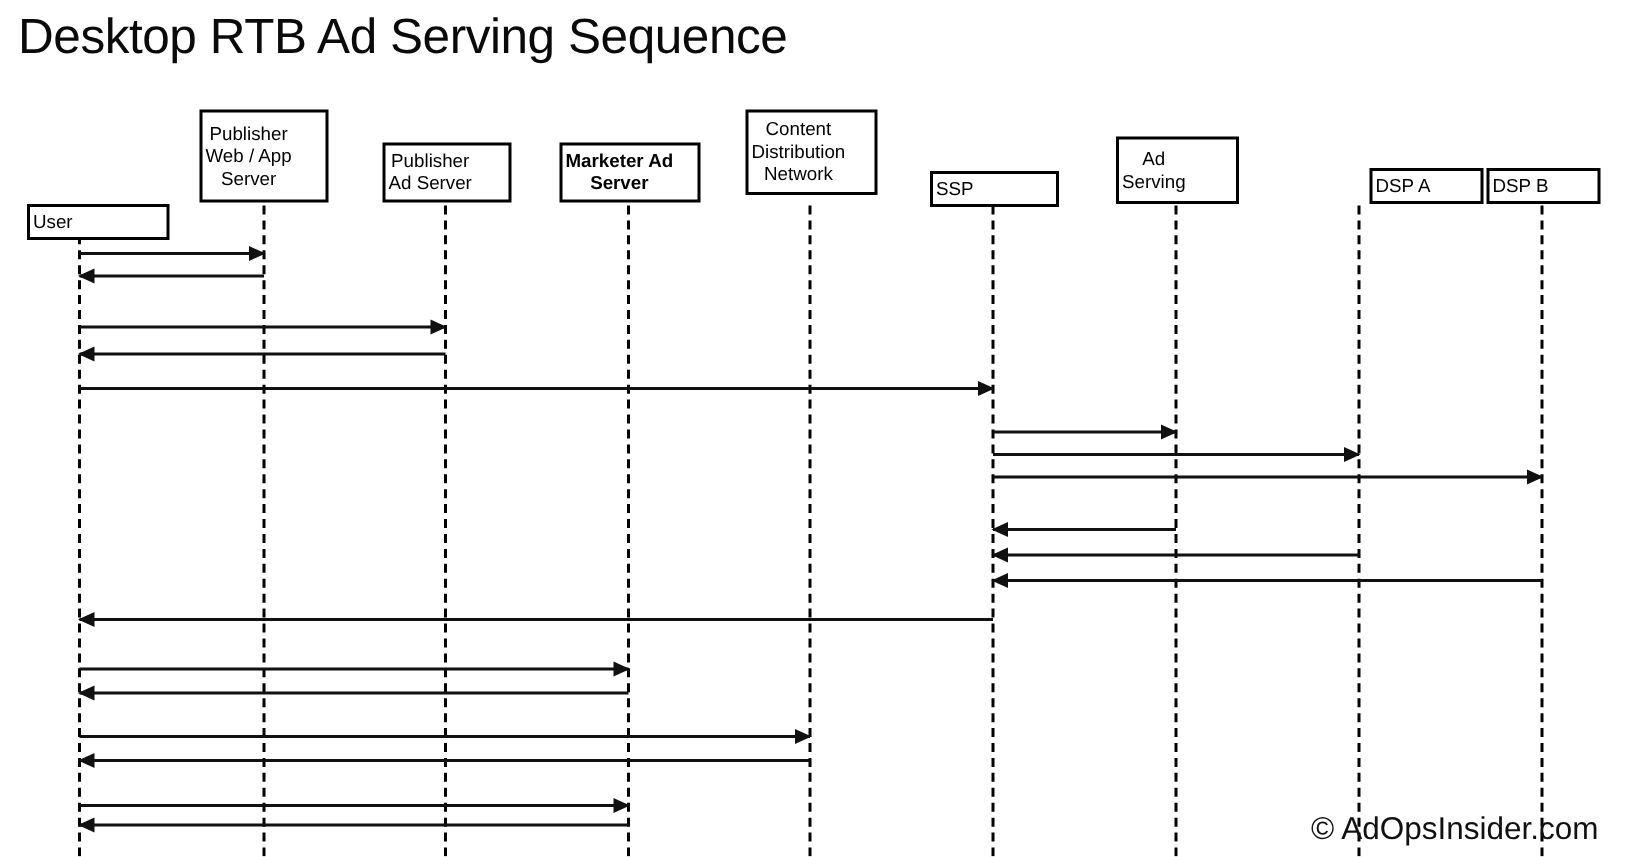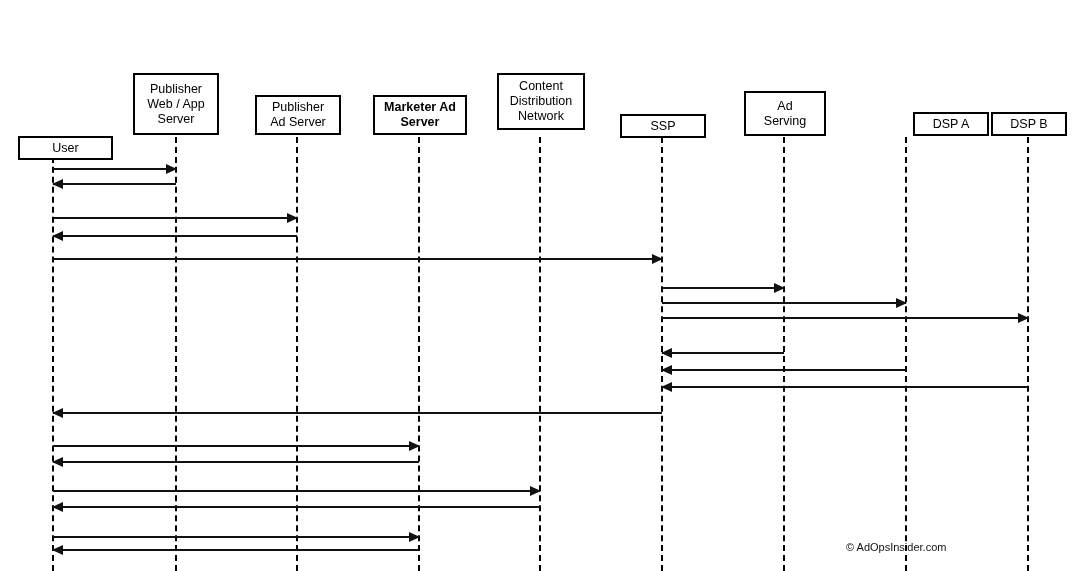--- a/index.html
+++ b/index.html
@@ -30,21 +30,21 @@
     color: #0a0a0a;
     white-space: nowrap;
   }
   .actor-box {
     position: absolute;
     box-sizing: border-box;
     border: 2px solid #000000;
     background: #ffffff;
     display: flex;
     align-items: center;
-    justify-content: center;
+    justify-content: flex-start;
     text-align: center;
     font-size: 12.5px;
     line-height: 15px;
     color: #000000;
     padding: 1px 2px;
   }
   .actor-label {
     display: block;
     white-space: pre-line;
   }
@@ -69,30 +69,32 @@
   .msg.right .head {
     right: -1px;
     border-left: 11px solid #111111;
   }
   .msg.left .head {
     left: -1px;
     border-right: 11px solid #111111;
   }
   #watermark {
     position: absolute;
-    font-size: 11px;
+    font-size: 21px;
     color: #111111;
     white-space: nowrap;
+    margin-left: 28px;
   }
 </style>
 </head>
 <body>
 
 <div id="canvas">
 
+  <div id="diagram-title">Desktop RTB Ad Serving Sequence</div>
 
   <div id="lifelines-layer">
       <div class="lifeline" style="left: 52px; top: 137px; height: 434px;"></div>
       <div class="lifeline" style="left: 175px; top: 137px; height: 434px;"></div>
       <div class="lifeline" style="left: 296px; top: 137px; height: 434px;"></div>
       <div class="lifeline" style="left: 418px; top: 137px; height: 434px;"></div>
       <div class="lifeline" style="left: 539px; top: 137px; height: 434px;"></div>
       <div class="lifeline" style="left: 661px; top: 137px; height: 434px;"></div>
       <div class="lifeline" style="left: 783px; top: 137px; height: 434px;"></div>
       <div class="lifeline" style="left: 905px; top: 137px; height: 434px;"></div>

